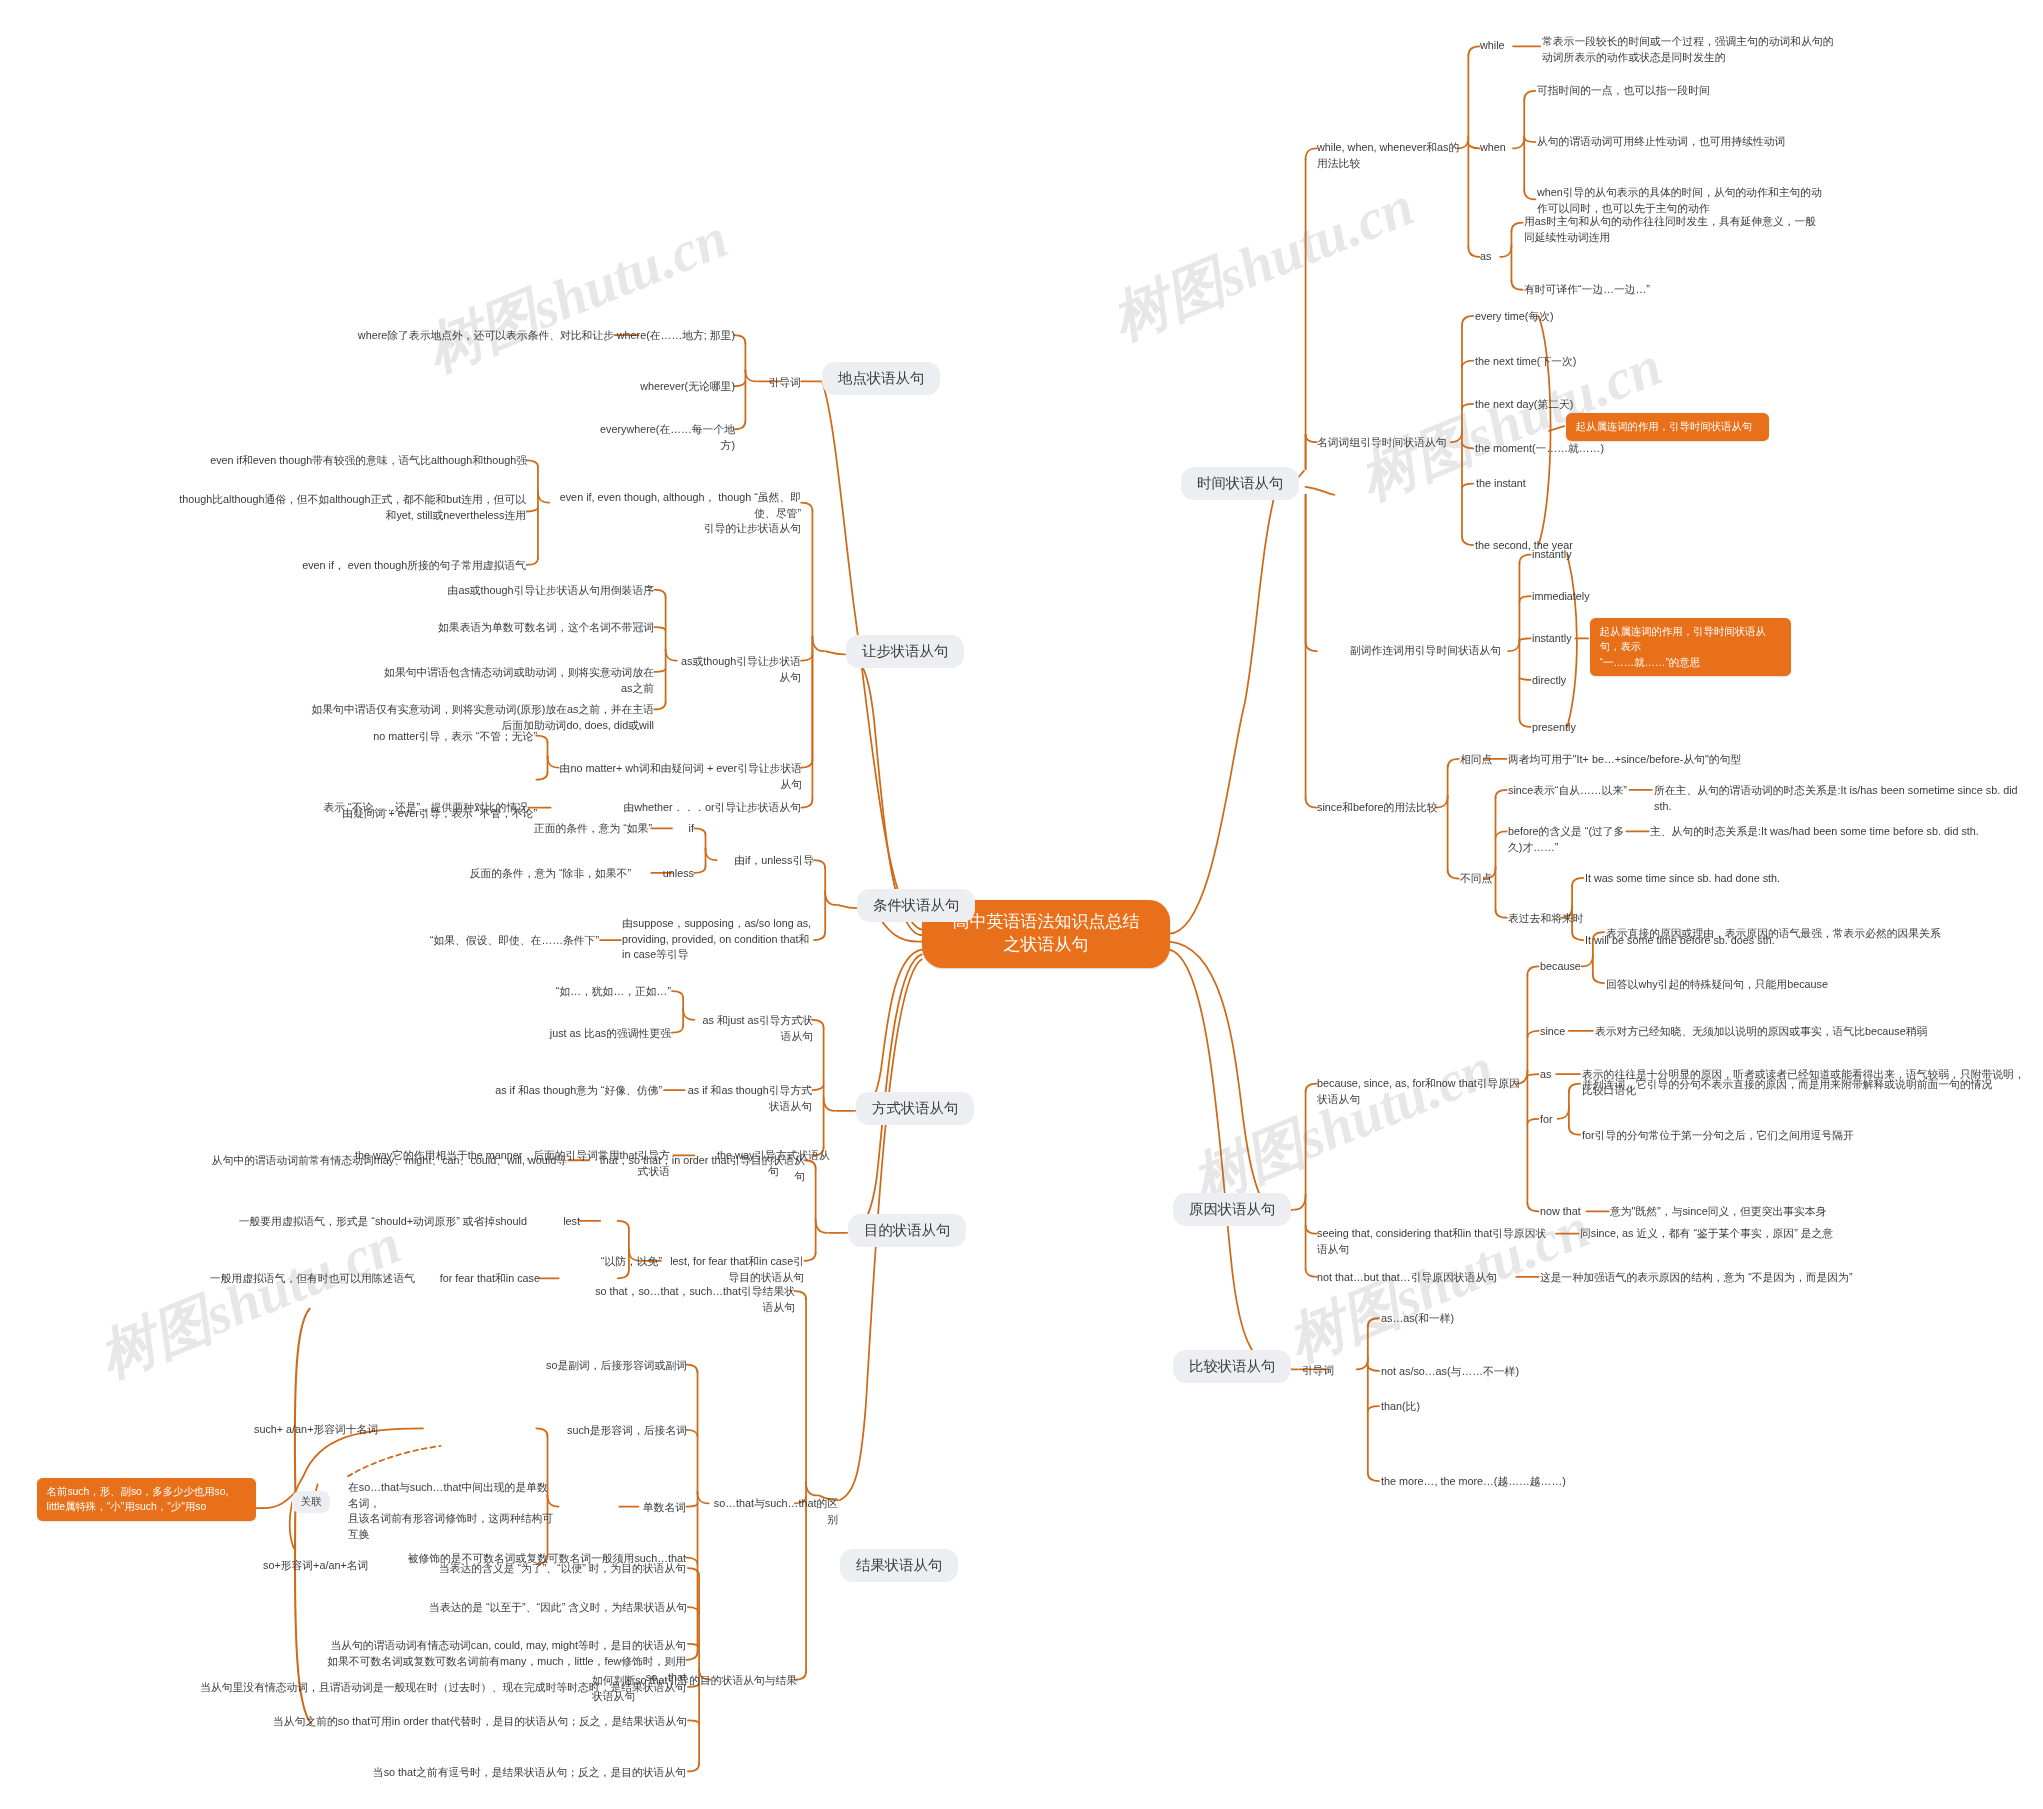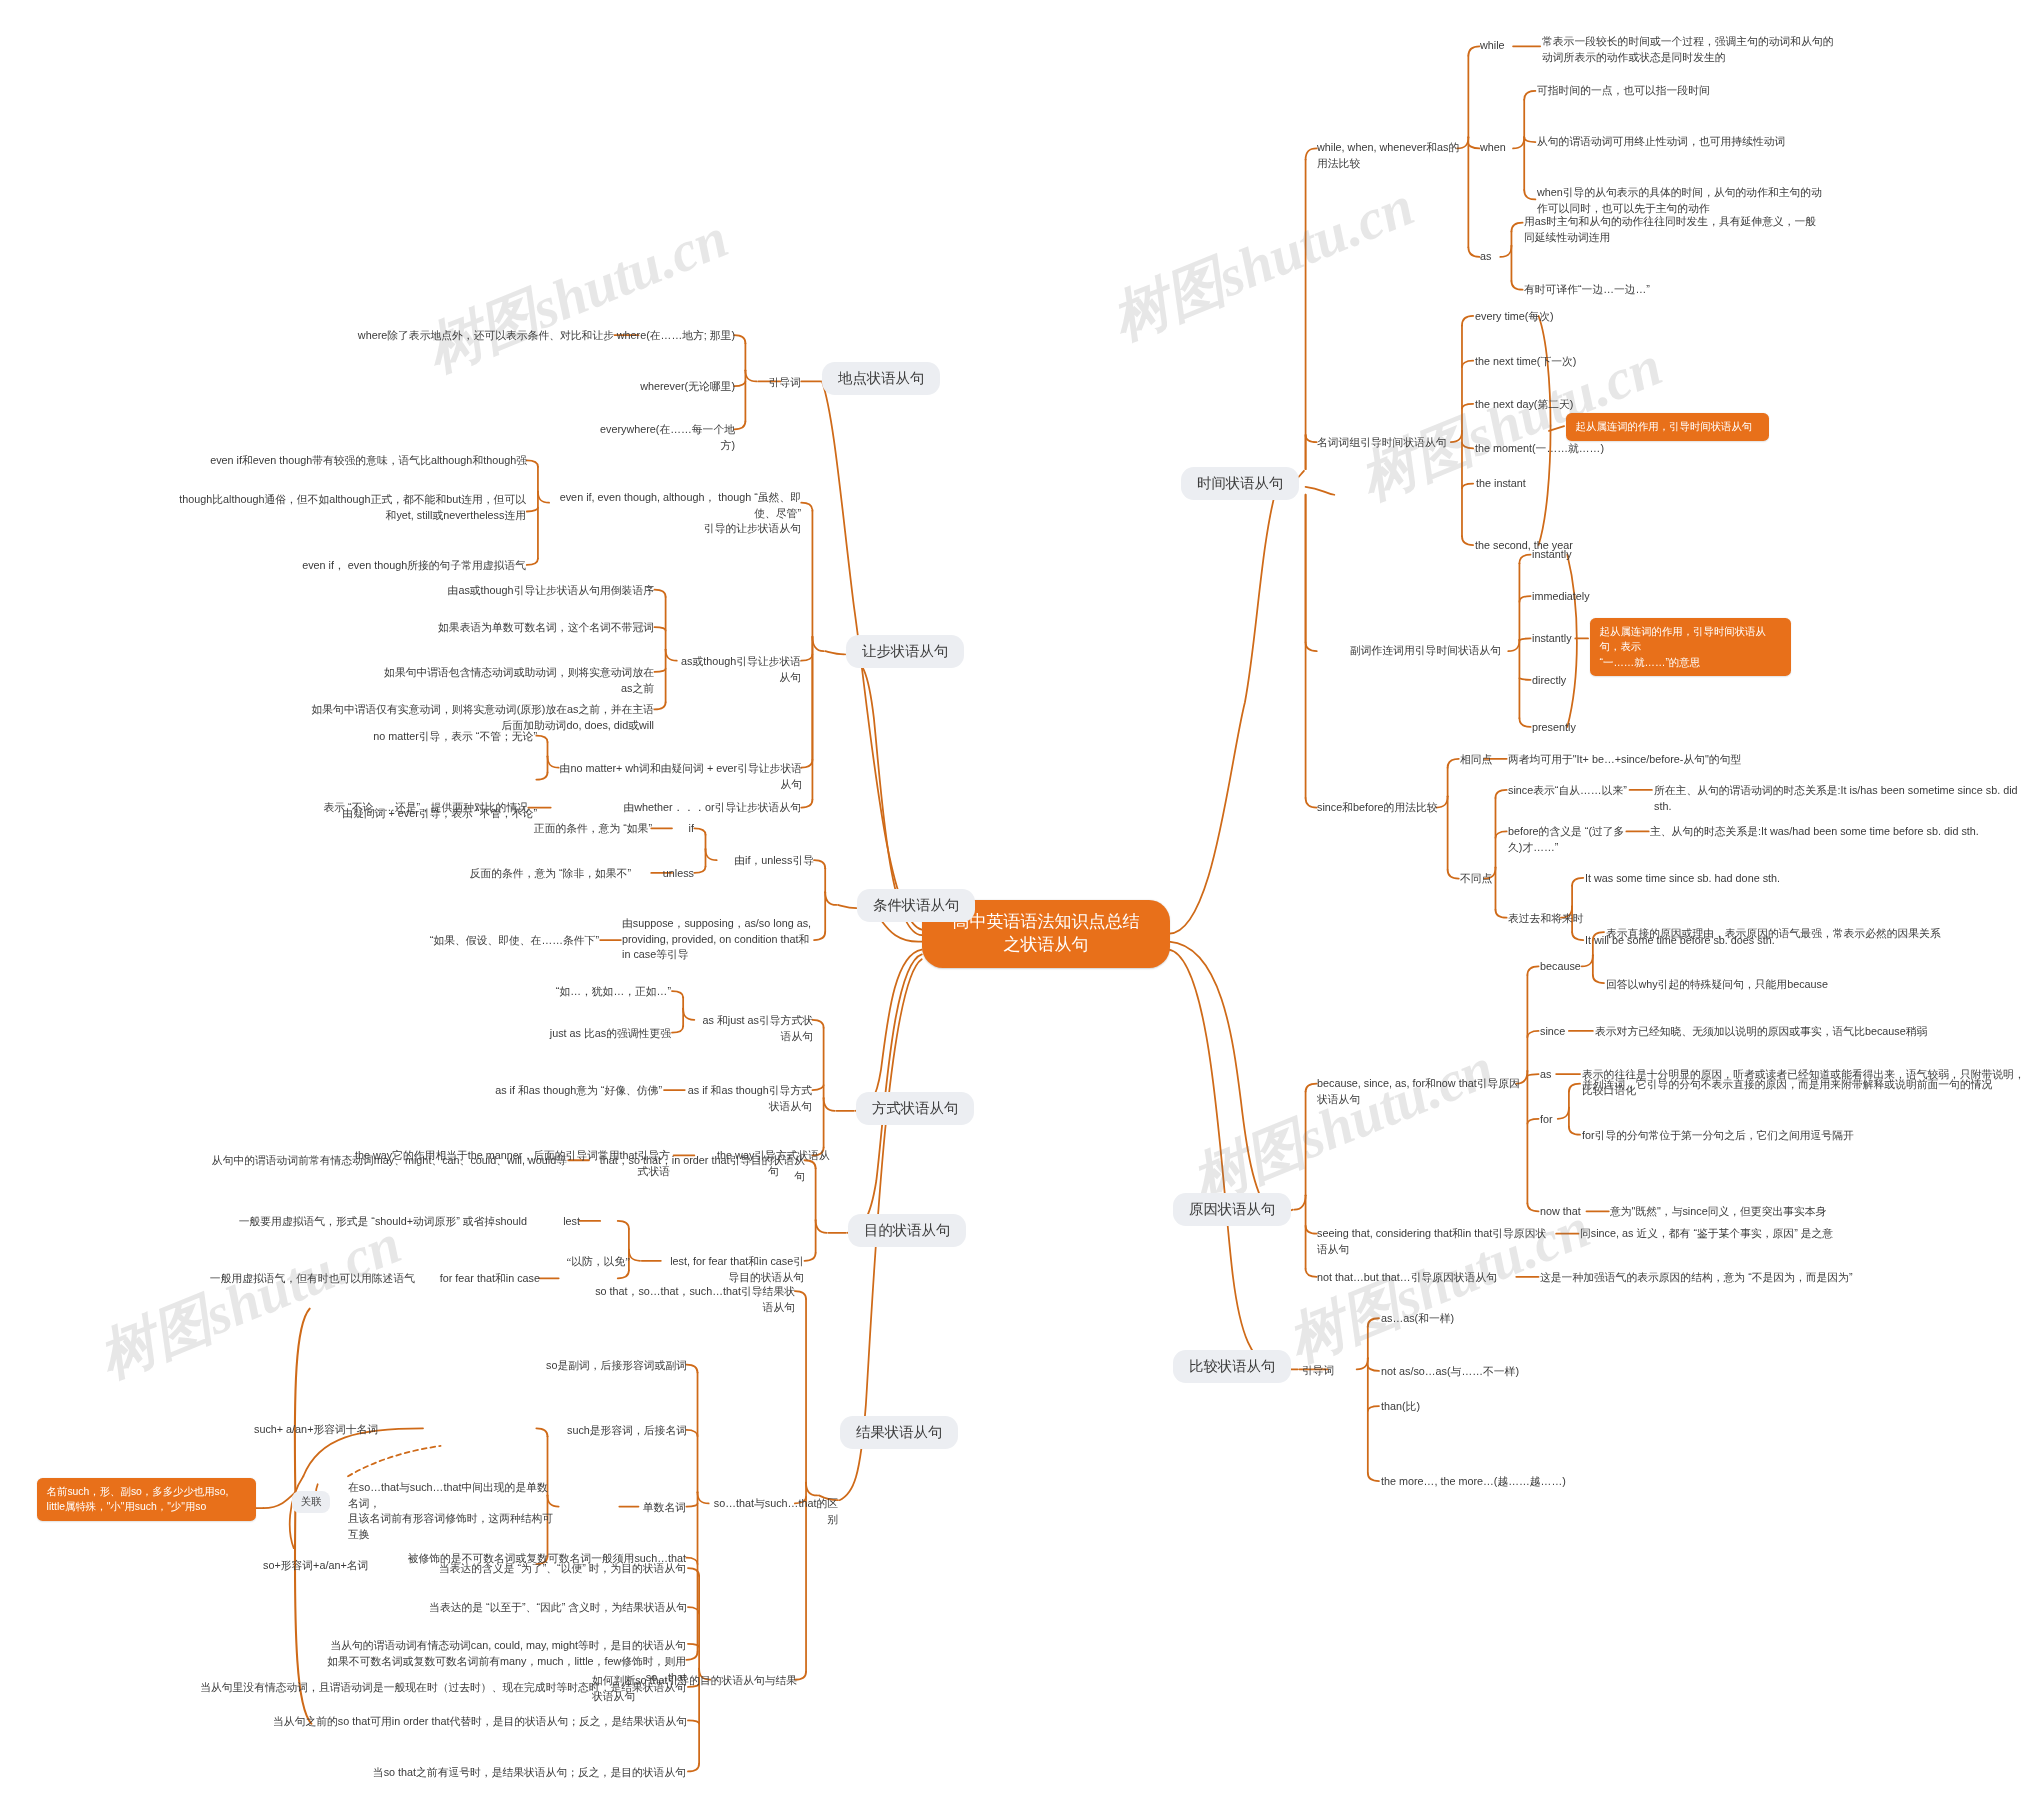--- a/index.html
+++ b/index.html
@@ -387,21 +387,21 @@
 之状语从句</div>
 
   <div class="pill" style="left:1181px;top:467px;">时间状语从句</div>
   <div class="pill" style="left:1173px;top:1193px;">原因状语从句</div>
   <div class="pill" style="left:1173px;top:1350px;">比较状语从句</div>
   <div class="pill" style="left:822px;top:362px;">地点状语从句</div>
   <div class="pill" style="left:846px;top:635px;">让步状语从句</div>
   <div class="pill" style="left:857px;top:889px;">条件状语从句</div>
   <div class="pill" style="left:856px;top:1092px;">方式状语从句</div>
   <div class="pill" style="left:848px;top:1214px;">目的状语从句</div>
-  <div class="pill" style="left:840px;top:1416px;">结果状语从句</div>
+  <div class="pill" style="left:840px;top:1549px;">结果状语从句</div>
 
   <div class="node l" style="left:1317px;top:140px;width:144px;">while, when, whenever和as的用法比较</div>
 
   <div class="node l" style="left:1480px;top:38px;width:32px;">while</div>
   <div class="node l" style="left:1542px;top:34px;width:295px;">常表示一段较长的时间或一个过程，强调主句的动词和从句的动词所表示的动作或状态是同时发生的</div>
 
   <div class="node l" style="left:1480px;top:140px;width:32px;">when</div>
   <div class="node l" style="left:1537px;top:83px;width:295px;">可指时间的一点，也可以指一段时间</div>
   <div class="node l" style="left:1537px;top:134px;width:295px;">从句的谓语动词可用终止性动词，也可用持续性动词</div>
   <div class="node l" style="left:1537px;top:185px;width:295px;">when引导的从句表示的具体的时间，从句的动作和主句的动作可以同时，也可以先于主句的动作</div>
@@ -508,21 +508,21 @@
   <div class="node r" style="left:686px;top:1083px;width:126px;">as if 和as though引导方式状语从句</div>
   <div class="node r" style="left:431px;top:1083px;width:231px;">as if 和as though意为 “好像、仿佛”</div>
 
   <div class="node r" style="left:715px;top:1148px;width:117px;text-align:center;">the way引导方式状语从句</div>
   <div class="node r" style="left:351px;top:1148px;width:319px;">the way它的作用相当于the manner，后面的引导词常用that引导方式状语</div>
 
   <div class="node r" style="left:591px;top:1153px;width:214px;">that，so that，in order that引导目的状语从句</div>
   <div class="node r" style="left:192px;top:1153px;width:375px;">从句中的谓语动词前常有情态动词may、might、can、could、will, would等</div>
 
   <div class="node r" style="left:662px;top:1254px;width:142px;">lest, for fear that和in case引导目的状语从句</div>
-  <div class="node r" style="left:536px;top:1254px;width:94px;font-family:Liberation Serif, serif;">“以防，以免”</div>
+  <div class="node r" style="left:568px;top:1254px;width:94px;">“以防，以免”</div>
   <div class="node r" style="left:546px;top:1214px;width:34px;">lest</div>
   <div class="node r" style="left:200px;top:1214px;width:327px;">一般要用虚拟语气，形式是 “should+动词原形” 或省掉should</div>
   <div class="node r" style="left:431px;top:1271px;width:109px;">for fear that和in case</div>
   <div class="node r" style="left:184px;top:1271px;width:231px;">一般用虚拟语气，但有时也可以用陈述语气</div>
 
   <div class="node r" style="left:591px;top:1284px;width:204px;">so that，so…that，such…that引导结果状语从句</div>
 
   <div class="node r" style="left:710px;top:1496px;width:128px;">so…that与such…that的区别</div>
   <div class="node r" style="left:495px;top:1358px;width:192px;">so是副词，后接形容词或副词</div>
   <div class="node r" style="left:495px;top:1423px;width:192px;">such是形容词，后接名词</div>

